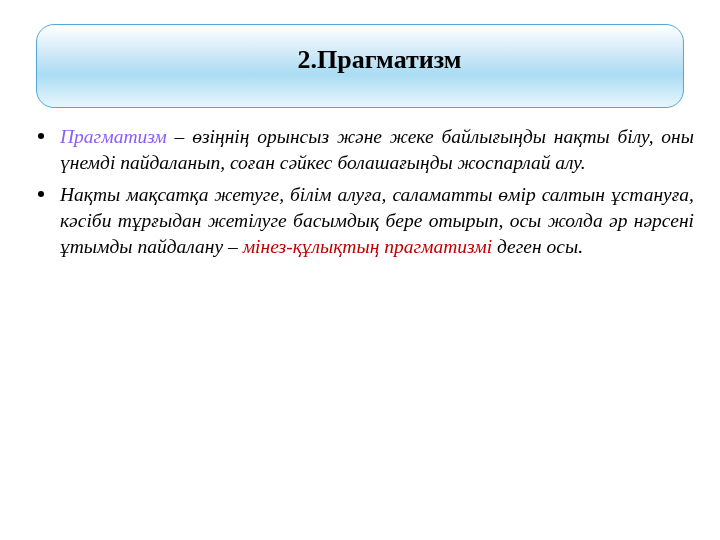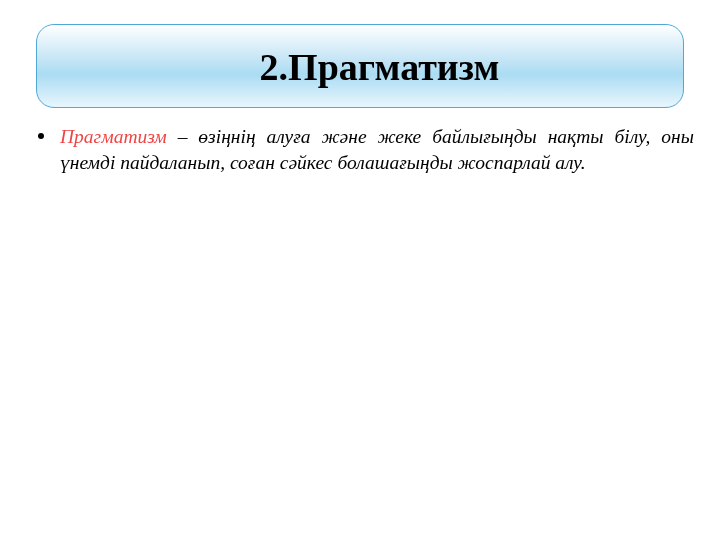--- a/index.html
+++ b/index.html
@@ -29,21 +29,21 @@
     border: 1px solid #4fa8d8;
     background: linear-gradient(to bottom, #ffffff 0%, #cfe9f7 35%, #aadcf3 60%, #e8f6fd 100%);
     box-sizing: border-box;
   }
   .title-text {
     position: absolute;
     left: 0;
     right: 0;
     top: 20px;
     text-align: center;
-    font-size: 38px;
+    font-size: 26px;
     font-weight: bold;
     color: #000000;
     font-family: "Liberation Serif", serif;
     margin-left: 39px;
   }
   .body-area {
     position: absolute;
     left: 30px;
     top: 124px;
     width: 664px;
@@ -70,42 +70,46 @@
     top: 0.45em;
     width: 6px;
     height: 6px;
     background: #000000;
     border-radius: 50%;
   }
   .para {
     display: block;
   }
   .term {
-    color: #ef4444;
+    color: #8b5cf6;
   }
   .highlight {
     color: #c00000;
     font-style: italic;
   }
 </style>
 </head>
 <body>
 
 <div class="slide">
 
   <div class="title-box">
     <div class="title-text">2.Прагматизм</div>
   </div>
 
   <div class="body-area">
     <ul class="bullets">
 
       <li>
         <span class="bullet-dot"></span>
-        <span class="term">Прагматизм</span><span class="para" style="display:inline"> – өзіңнің алуға және жеке байлығыңды нақты білу, оны үнемді пайдаланып, соған сәйкес болашағыңды жоспарлай алу.</span>
+        <span class="term">Прагматизм</span><span class="para" style="display:inline"> – өзіңнің орынсыз және жеке байлығыңды нақты білу, оны үнемді пайдаланып, соған сәйкес болашағыңды жоспарлай алу.</span>
       </li>
 
 
+      <li>
+        <span class="bullet-dot"></span>
+        <span class="para" style="display:inline">Нақты мақсатқа жетуге, білім алуға, саламатты өмір салтын ұстануға, кәсіби тұрғыдан жетілуге басымдық бере отырып, осы жолда әр нәрсені ұтымды пайдалану – </span><span class="highlight">мінез-құлықтың прагматизмі</span><span> деген осы.</span>
+      </li>
 
     </ul>
   </div>
 
 </div>
 
 </body></html>

